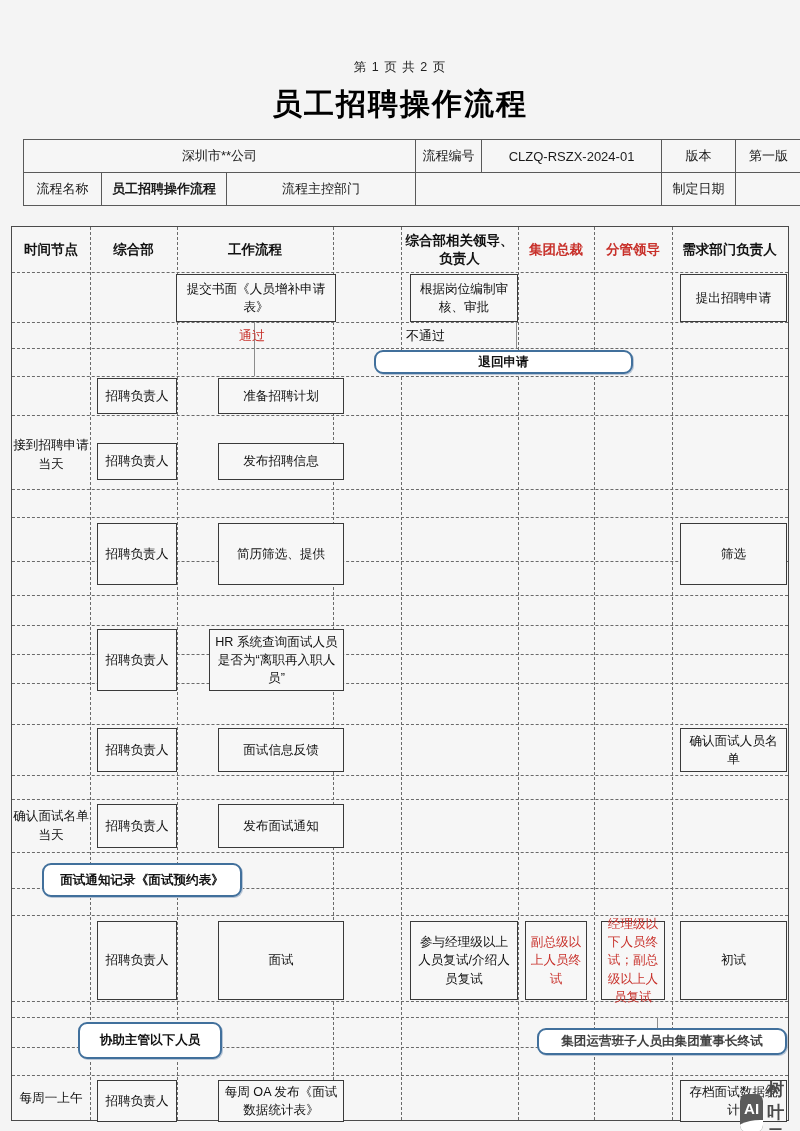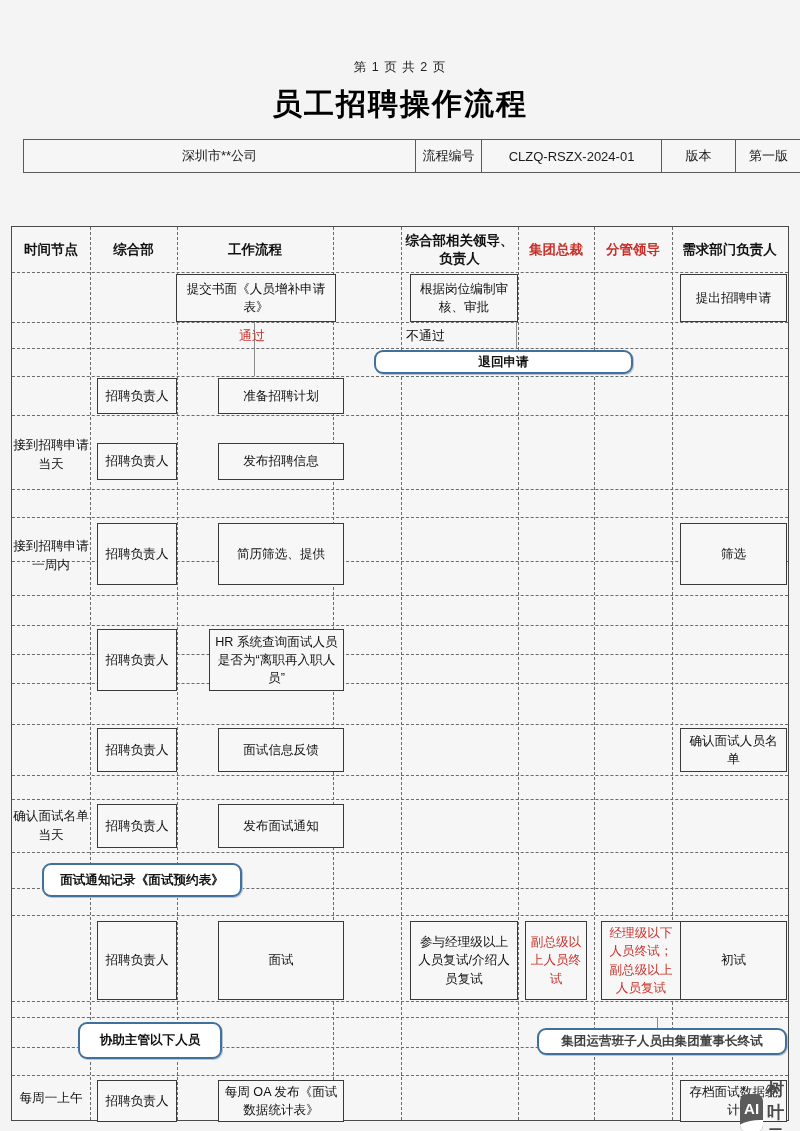--- a/index.html
+++ b/index.html
@@ -224,20 +224,28 @@
       <col style="width:74px">
       <col style="width:66px">
   </colgroup>
   <tbody>
       <tr>
     <td colspan="3">深圳市**公司</td>
     <td>流程编号</td>
     <td>CLZQ-RSZX-2024-01</td>
     <td>版本</td>
     <td>第一版</td>
+  </tr>
+  <tr>
+    <td>流程名称</td>
+    <td class="bold">员工招聘操作流程</td>
+    <td>流程主控部门</td>
+    <td colspan="2"></td>
+    <td>制定日期</td>
+    <td></td>
   </tr>
 </tbody>
   </table>
 
 <div class="flow">
 
   <div class="vline" style="left:78px"></div>
   <div class="vline" style="left:165px"></div>
   <div class="vline" style="left:321px"></div>
   <div class="vline" style="left:389px"></div>
@@ -289,23 +297,20 @@
   <div class="colhead red" style="left:582px;width:78px">
     <span>分管领导</span>
   </div>
   <div class="colhead" style="left:660px;width:115px">
     <span>需求部门负责人</span>
   </div>
 
   <div class="timecell" style="left:0;top:198px;width:78px;height:60px">
     <span>接到招聘申请当天</span>
   </div>
-  <div class="timecell" style="left:0;top:290px;width:78px;height:78px">
-    <span>接到招聘申请一周内</span>
-  </div>
   <div class="timecell" style="left:0;top:848px;width:78px;height:47px">
     <span>每周一上午</span>
   </div>
   <div class="timecell" style="left:0;top:572px;width:78px;height:53px">
     <span>确认面试名单当天</span>
   </div>
 
   <div class="conn" style="left:242px;top:95px;width:1.4px;height:54px"></div>
   <div class="conn" style="left:504px;top:95px;width:1.4px;height:26px"></div>
   <div class="conn" style="left:645px;top:790px;width:1.4px;height:30px"></div>
@@ -384,21 +389,21 @@
   </div>
   <div class="node" style="left:206px;top:694px;width:126px;height:79px">
     <span>面试</span>
   </div>
   <div class="node" style="left:398px;top:694px;width:108px;height:79px">
     <span>参与经理级以上人员复试/介绍人员复试</span>
   </div>
   <div class="node red" style="left:513px;top:694px;width:62px;height:79px">
     <span>副总级以上人员终试</span>
   </div>
-  <div class="node red" style="left:589px;top:694px;width:80px;height:79px">
+  <div class="node red" style="left:589px;top:694px;width:64px;height:79px">
     <span>经理级以下人员终试；副总级以上人员复试</span>
   </div>
   <div class="node" style="left:668px;top:694px;width:107px;height:79px">
     <span>初试</span>
   </div>
 
   <div class="callout" style="left:66px;top:795px;width:144px;height:37px">
     <span>协助主管以下人员</span>
   </div>
   <div class="callout red" style="left:525px;top:801px;width:250px;height:27px">

